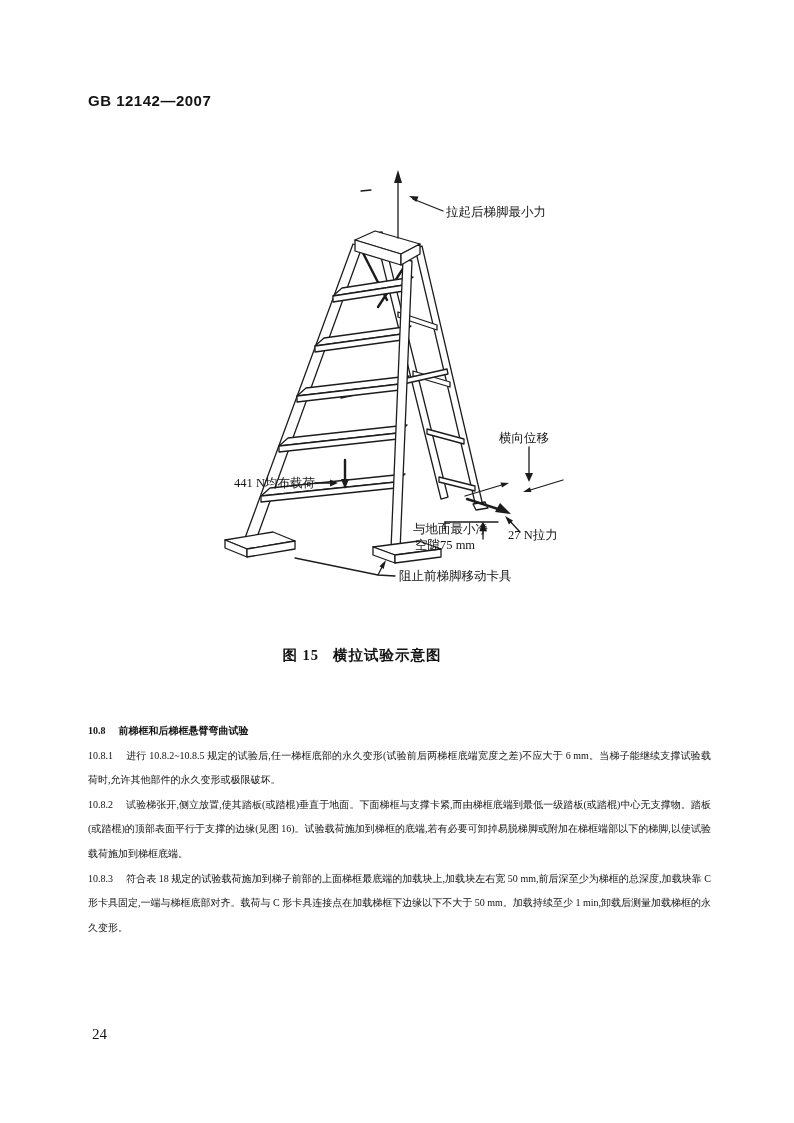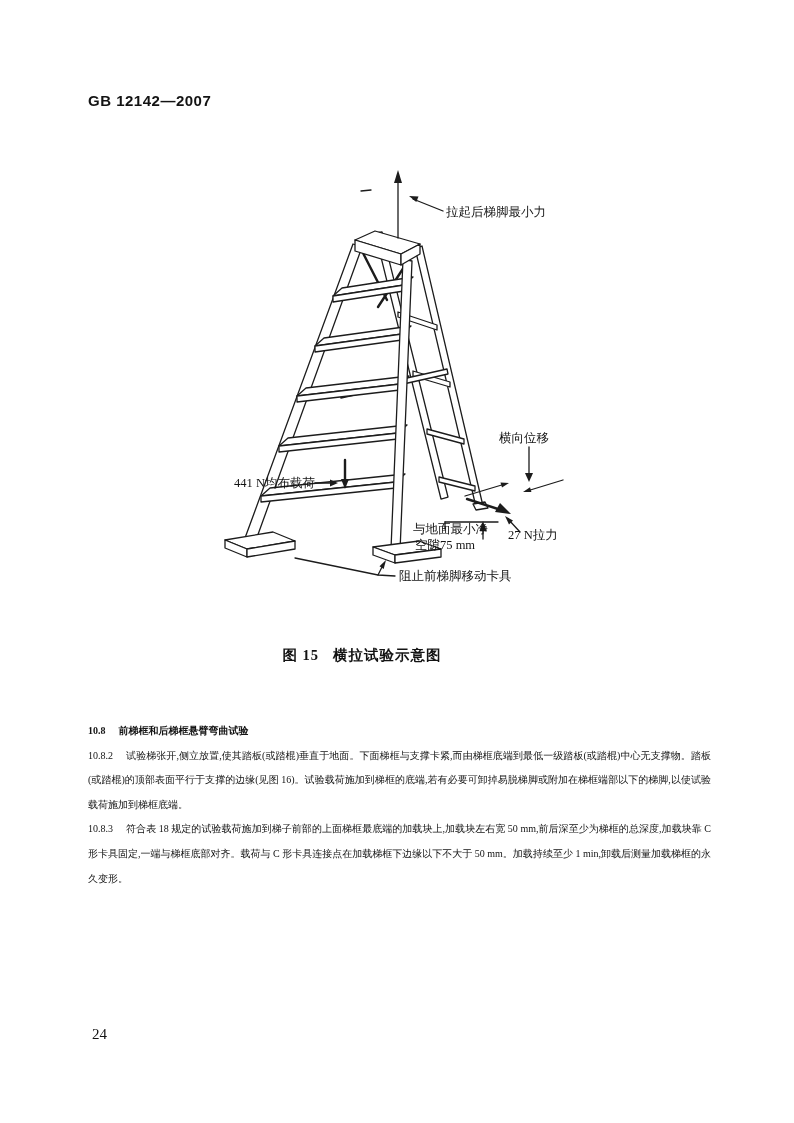--- a/index.html
+++ b/index.html
@@ -159,20 +159,23 @@
 
   <div class="fig-caption">
     <span class="cap-num">图 15</span><span>横拉试验示意图</span>
   </div>
 
   <div class="body-text">
     <div class="para heading">
       <span class="pnum">10.8</span><span>前梯框和后梯框悬臂弯曲试验</span>
     </div>
     <div class="para">
+      <span class="pnum">10.8.1</span><span>进行 10.8.2~10.8.5 规定的试验后,任一梯框底部的永久变形(试验前后两梯框底端宽度之差)不应大于 6 mm。当梯子能继续支撑试验载荷时,允许其他部件的永久变形或极限破坏。</span>
+    </div>
+    <div class="para">
       <span class="pnum">10.8.2</span><span>试验梯张开,侧立放置,使其踏板(或踏棍)垂直于地面。下面梯框与支撑卡紧,而由梯框底端到最低一级踏板(或踏棍)中心无支撑物。踏板(或踏棍)的顶部表面平行于支撑的边缘(见图 16)。试验载荷施加到梯框的底端,若有必要可卸掉易脱梯脚或附加在梯框端部以下的梯脚,以使试验载荷施加到梯框底端。</span>
     </div>
     <div class="para">
       <span class="pnum">10.8.3</span><span>符合表 18 规定的试验载荷施加到梯子前部的上面梯框最底端的加载块上,加载块左右宽 50 mm,前后深至少为梯框的总深度,加载块靠 C 形卡具固定,一端与梯框底部对齐。载荷与 C 形卡具连接点在加载梯框下边缘以下不大于 50 mm。加载持续至少 1 min,卸载后测量加载梯框的永久变形。</span>
     </div>
   </div>
 
   <div class="page-num">24</div>
 
 </div>

